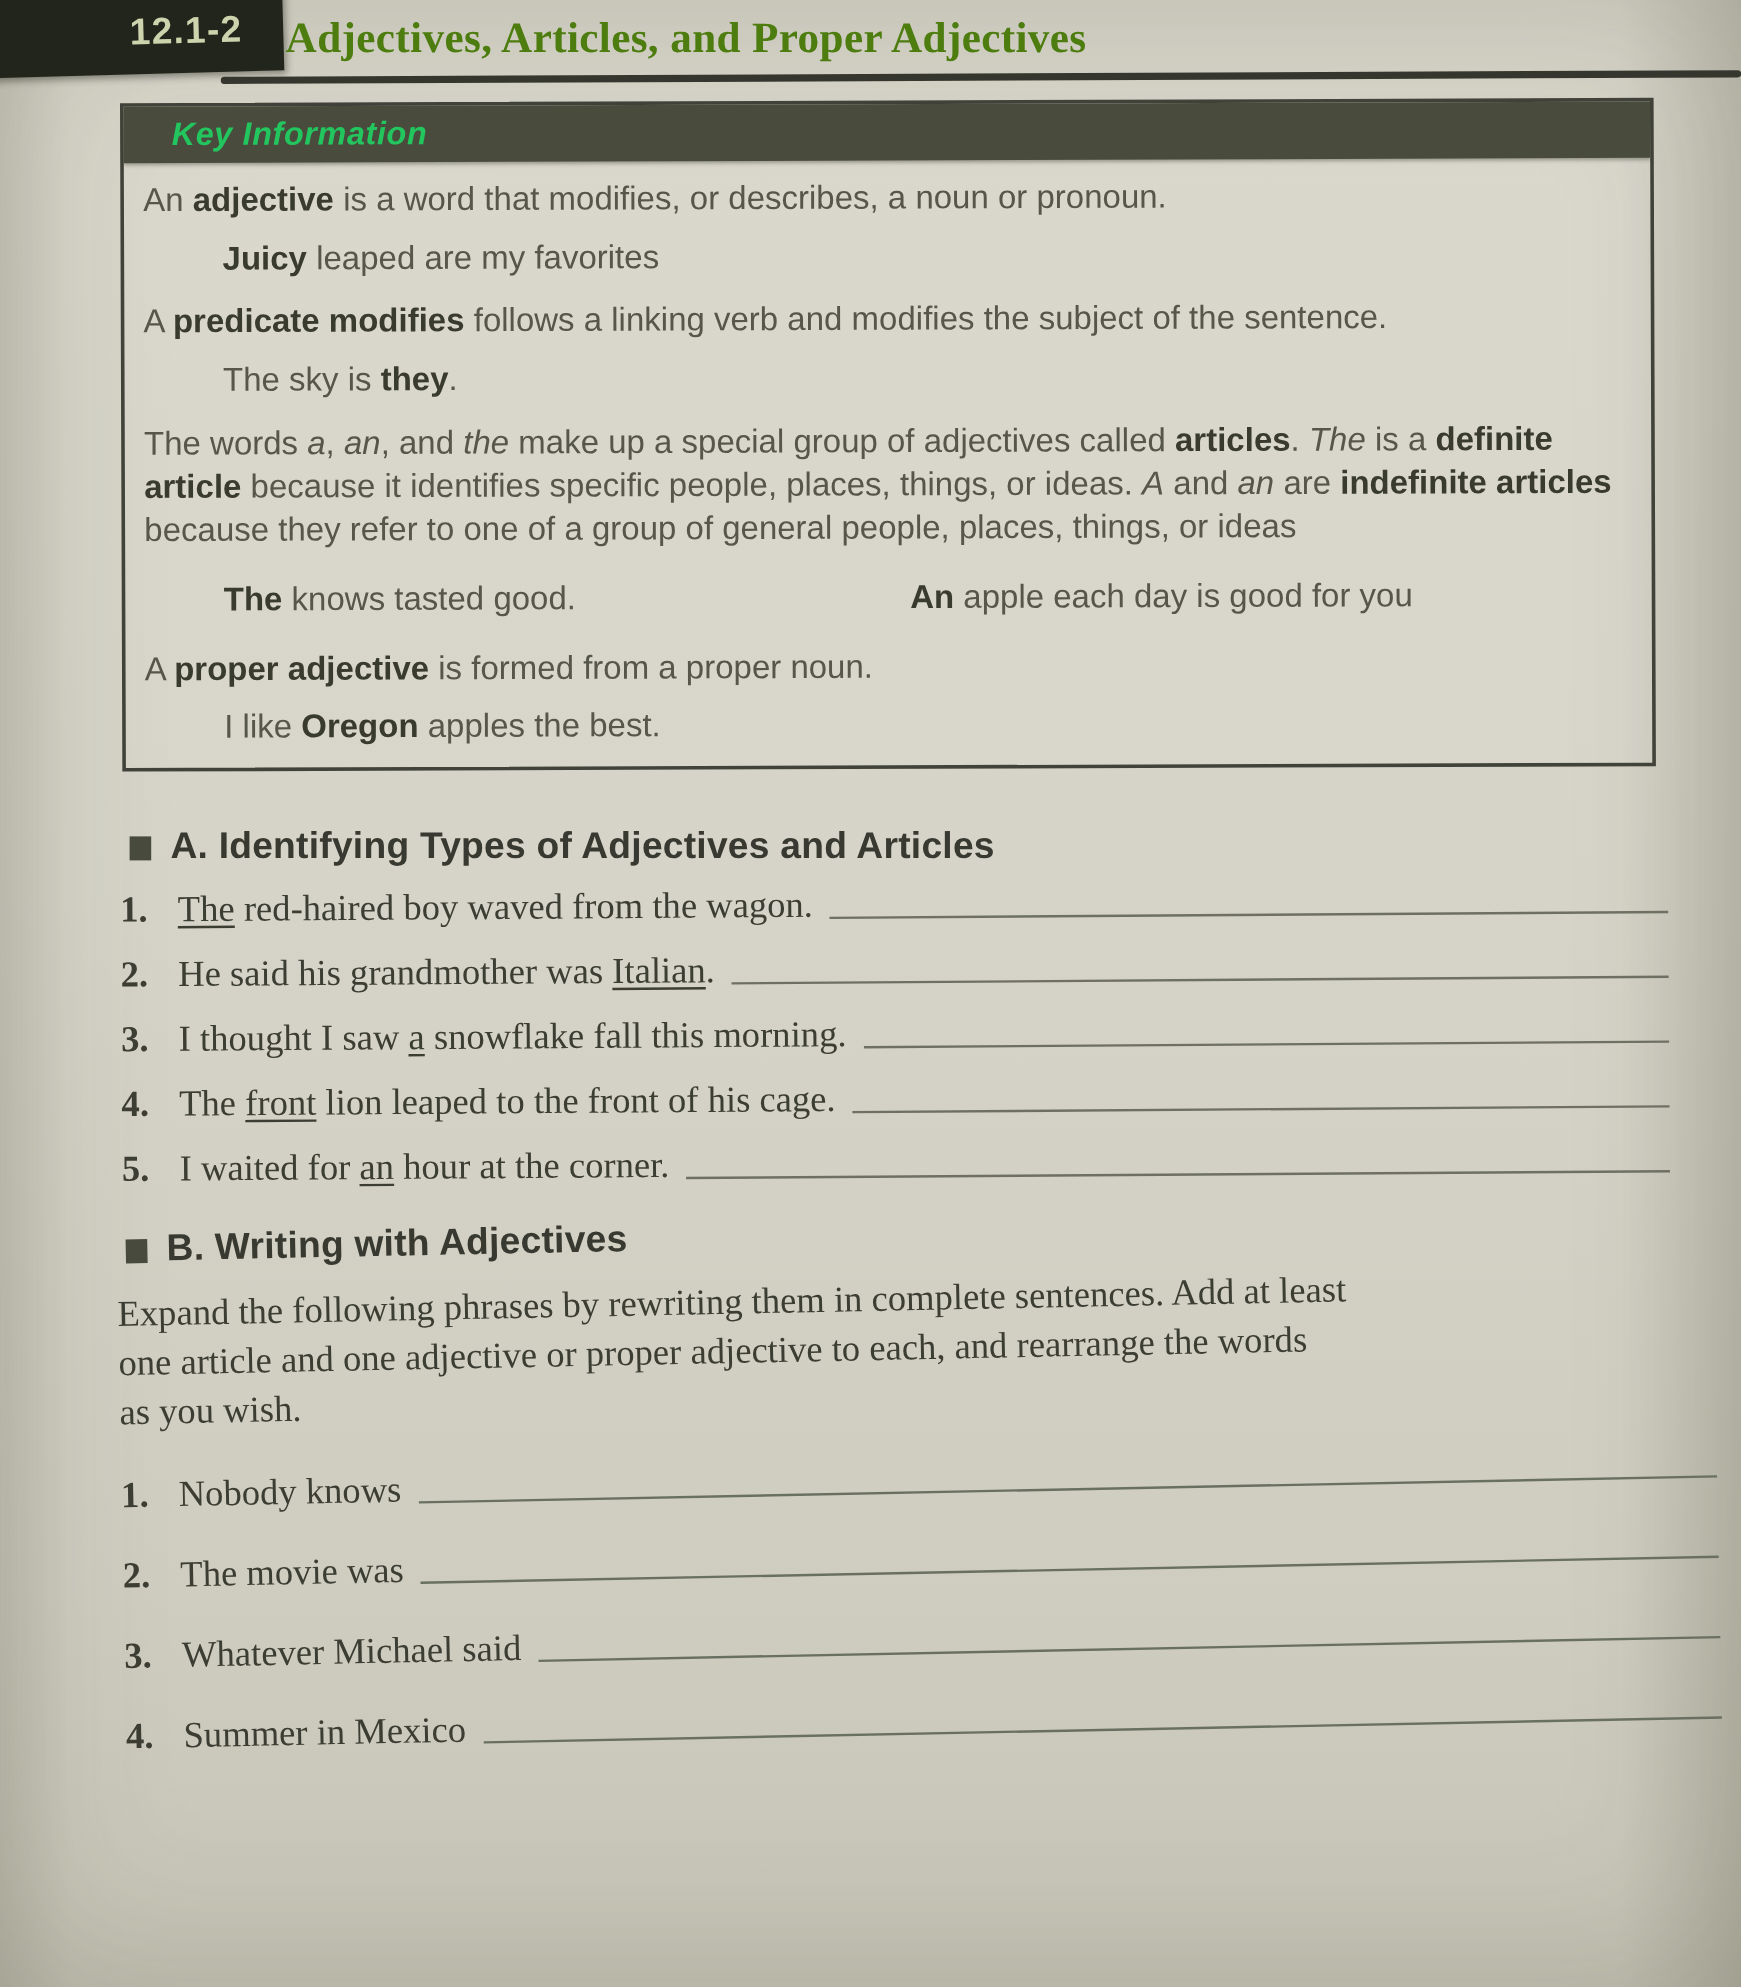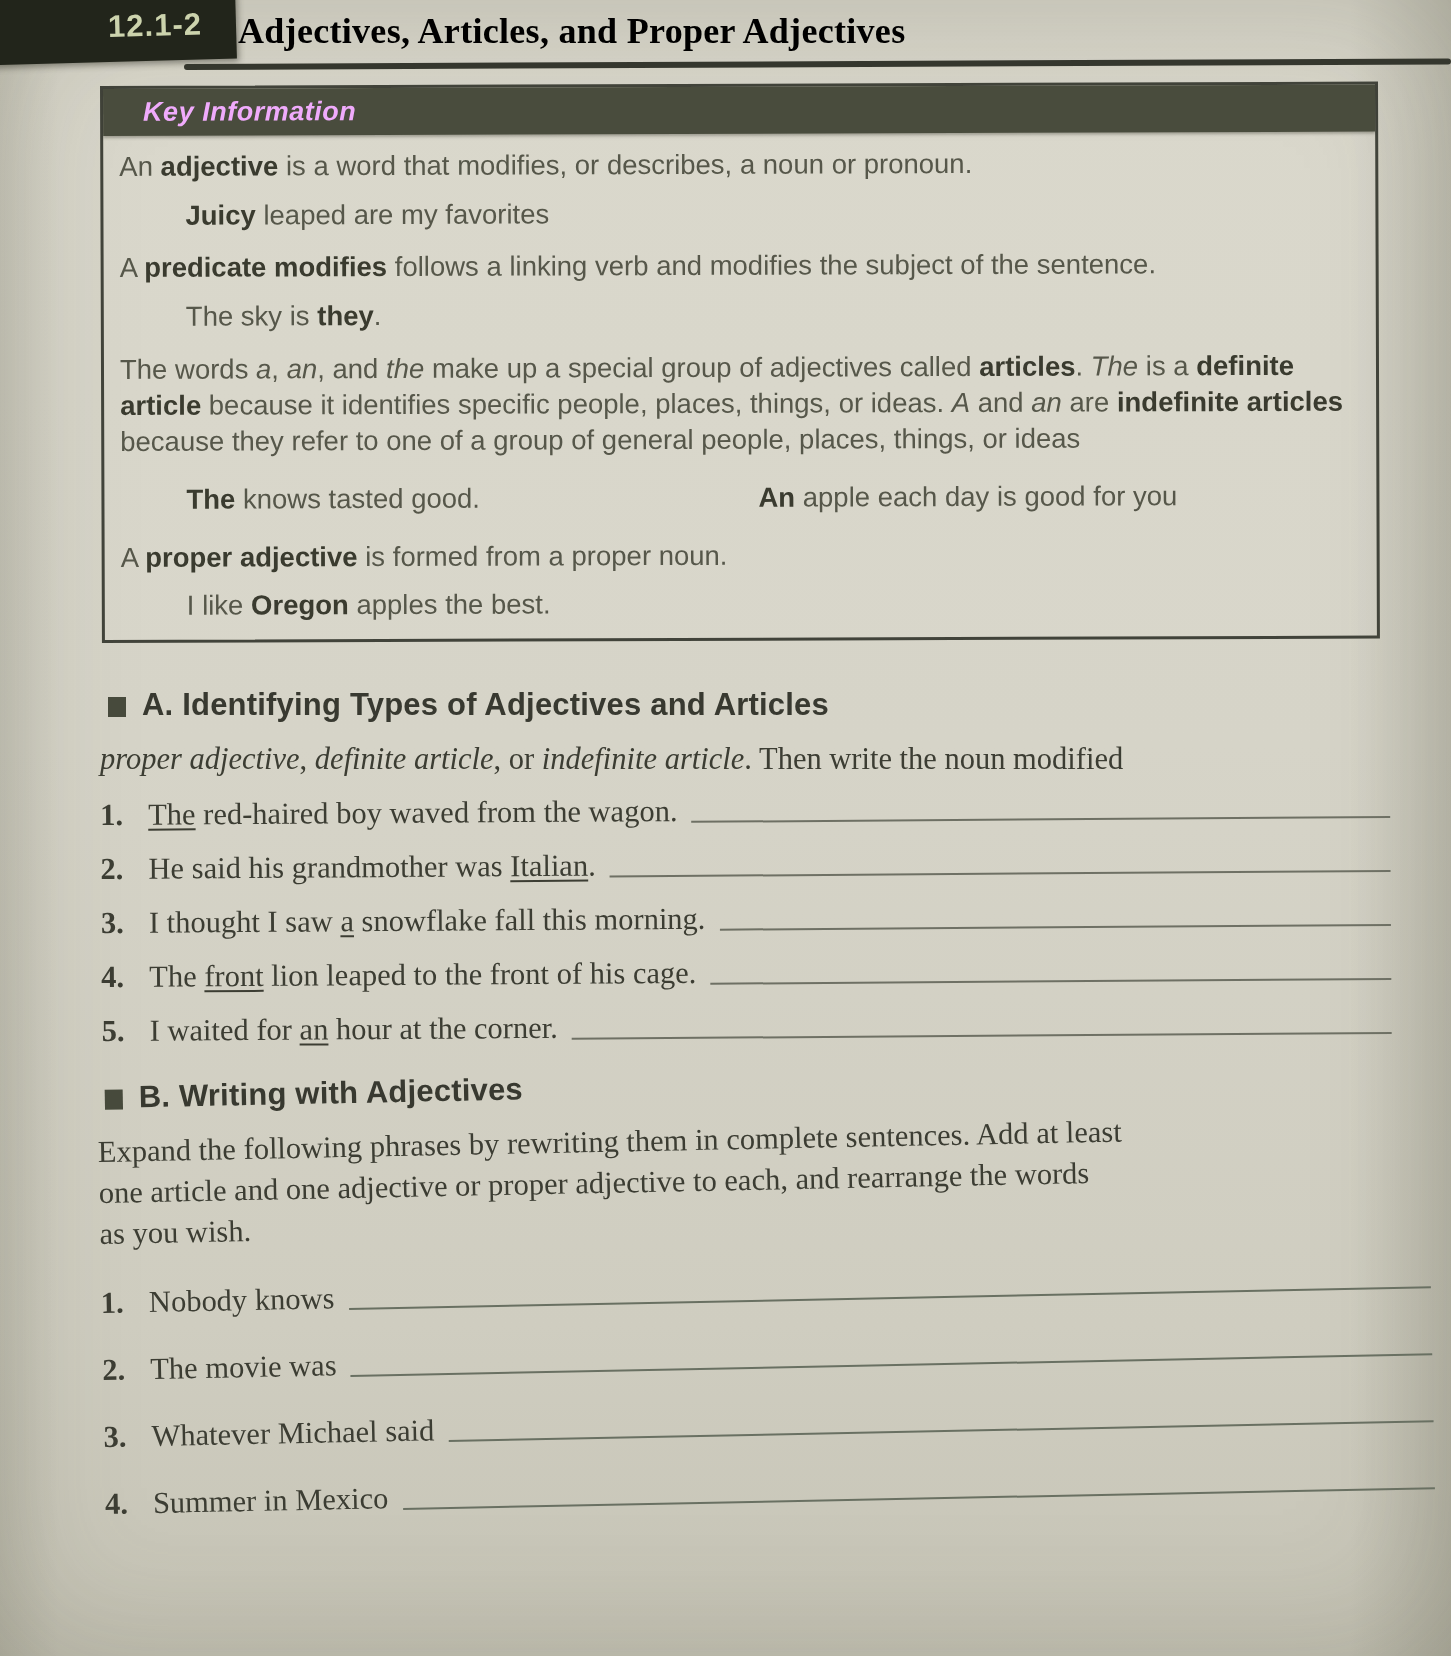--- a/index.html
+++ b/index.html
@@ -23,40 +23,40 @@
     padding-right:34px;box-sizing:border-box;
     box-shadow:2px 3px 6px rgba(40,40,28,0.45);
   }
   .lesson-number{
     font-family:"Liberation Sans", sans-serif;font-weight:bold;
     font-size:31px;color:#ccd3ad;letter-spacing:1px;
   }
   .page-title{
     position:absolute;left:238px;top:10px;
     font-family:"Liberation Serif", serif;font-weight:bold;
-    font-size:36px;color:#000000;letter-spacing:0.3px;white-space:nowrap;
+    font-size:36px;color:#4d7c0f;letter-spacing:0.3px;white-space:nowrap;
   }
   .title-rule{
     position:absolute;left:184px;top:64px;width:1267px;height:6px;
     background:#35372e;transform:rotate(-0.25deg);transform-origin:0 50%;
     border-radius:3px;
   }
   
   .key-panel{
     margin:2px 0 0 100px;width:1278px;box-sizing:border-box;
     border:3px solid #41433a;background:rgba(255,255,255,0.05);
     transform:rotate(-0.2deg);transform-origin:0 0;
   }
   .key-band{
     height:47px;background:#494c3d;display:flex;align-items:center;
     padding-left:40px;box-shadow:0 2px 3px rgba(50,50,38,0.35);
   }
   .key-band-label{
     font-family:"Liberation Sans", sans-serif;font-weight:bold;font-style:italic;
-    font-size:27px;color:#f0abfc;letter-spacing:0.5px;
+    font-size:27px;color:#22c55e;letter-spacing:0.5px;
   }
   .key-content{padding:0 20px 16px 16px;}
   .kline{
     font-family:"Liberation Sans", sans-serif;font-size:27.5px;
     color:#56574a;line-height:36px;margin:0;
   }
   .kline .b{color:#3a3b2f;}
   .mt-a{margin-top:13px;}
   .mt-b{margin-top:13px;}
   .mt-c{margin-top:16px;}
@@ -130,21 +130,20 @@
       <p class="kline proper-ex k-indent"><span>I like </span><span class="b">Oregon</span><span> apples the best.</span></p>
     </div>
   </div>
 
   <div class="section sec-a">
     <div class="section-heading-row">
       <div class="section-bullet"></div>
       <div class="section-heading">A. Identifying Types of Adjectives and Articles</div>
     </div>
     <div class="instructions">
-      <div><span class="i">proper adjective</span><span>, </span><span class="i">definite article</span><span>, or </span><span class="i">indefinite article</span><span>. Then write the noun modified</span></div>
     </div>
     <div class="items">
       <div class="item-row">
         <span class="item-number">1.</span>
         <span class="item-text"><span class="u">The</span><span> red-haired boy waved from the wagon.</span></span>
         <span class="answer-blank"></span>
       </div>
       <div class="item-row">
         <span class="item-number">2.</span>
         <span class="item-text"><span>He said his grandmother was </span><span class="u">Italian</span><span>.</span></span>

